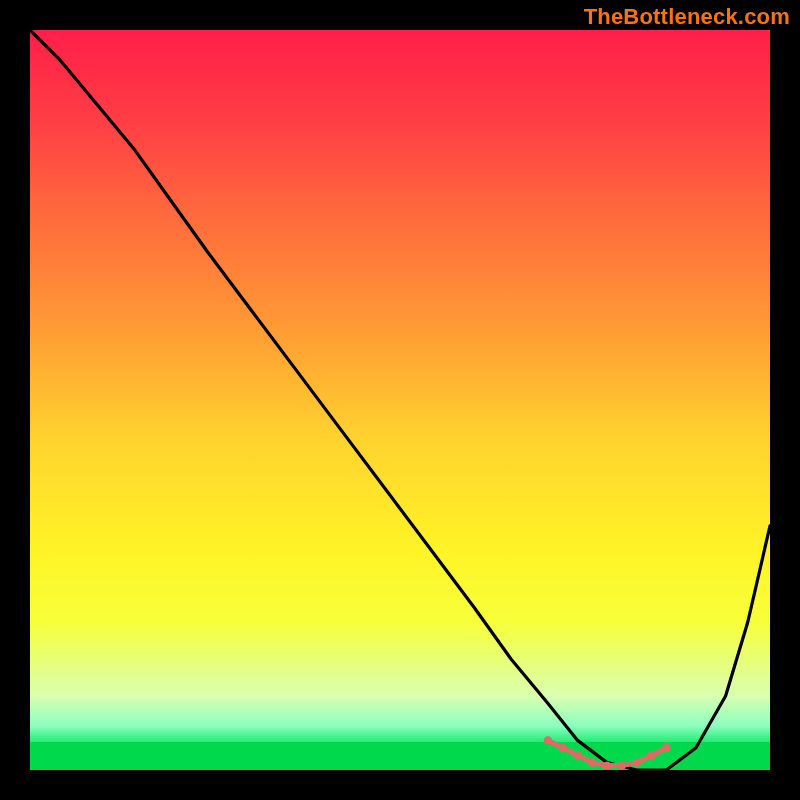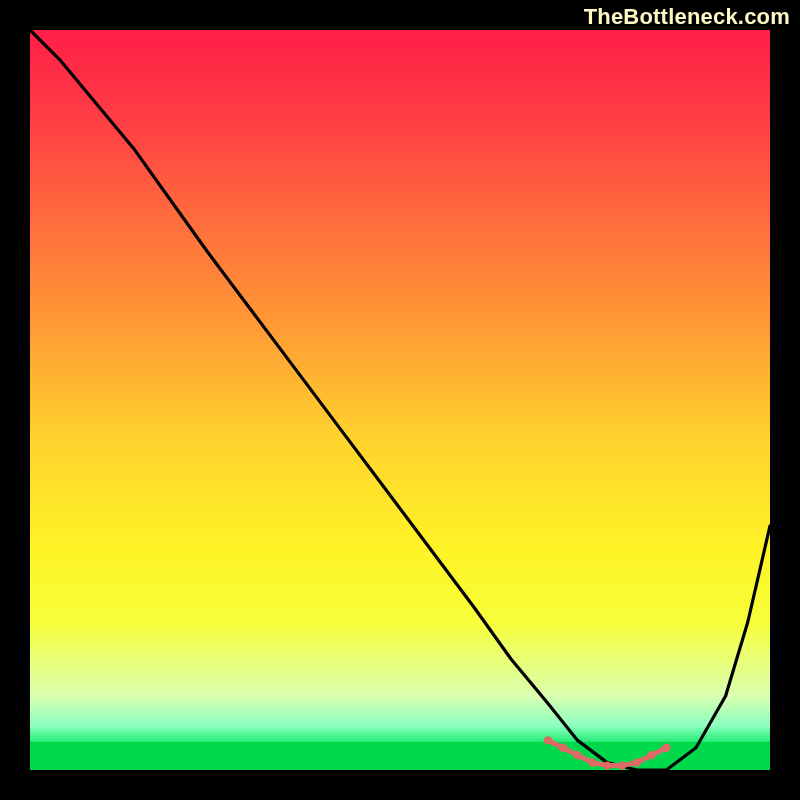--- a/index.html
+++ b/index.html
@@ -14,21 +14,21 @@
   .frame {
     position: relative;
     width: 800px;
     height: 800px;
     background: #000;
   }
   .watermark {
     position: absolute;
     top: 4px;
     right: 10px;
-    color: #fef9c3;
+    color: #f97316;
     font-size: 22px;
     font-weight: 600;
     letter-spacing: 0.2px;
     z-index: 20;
   }
   .plot-area {
     position: absolute;
     left: 30px;
     top: 30px;
     width: 740px;

